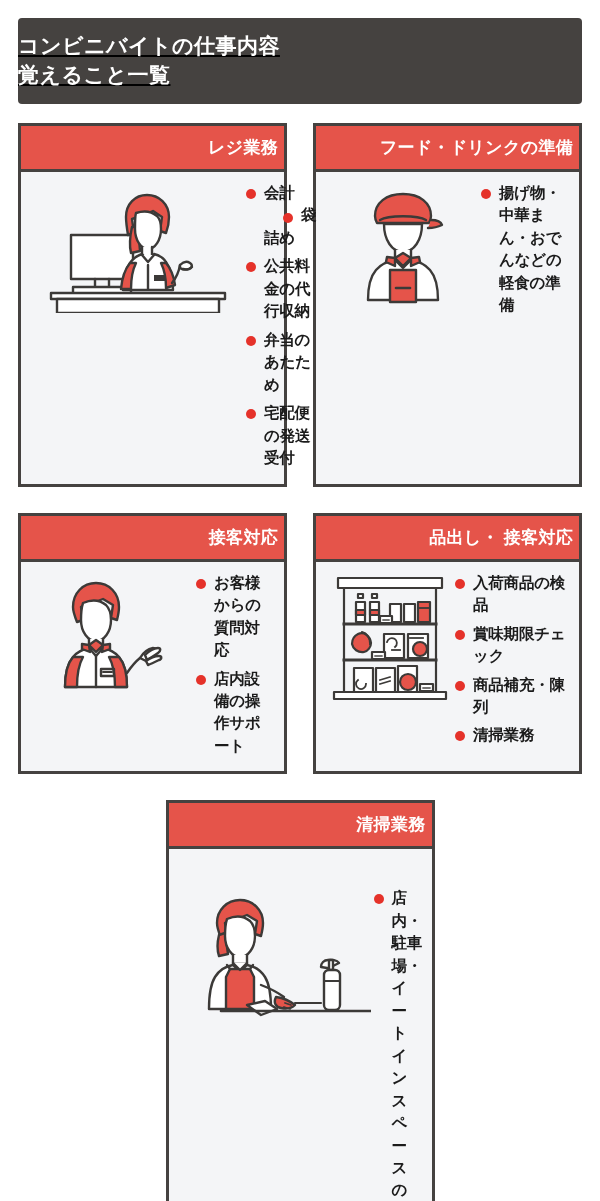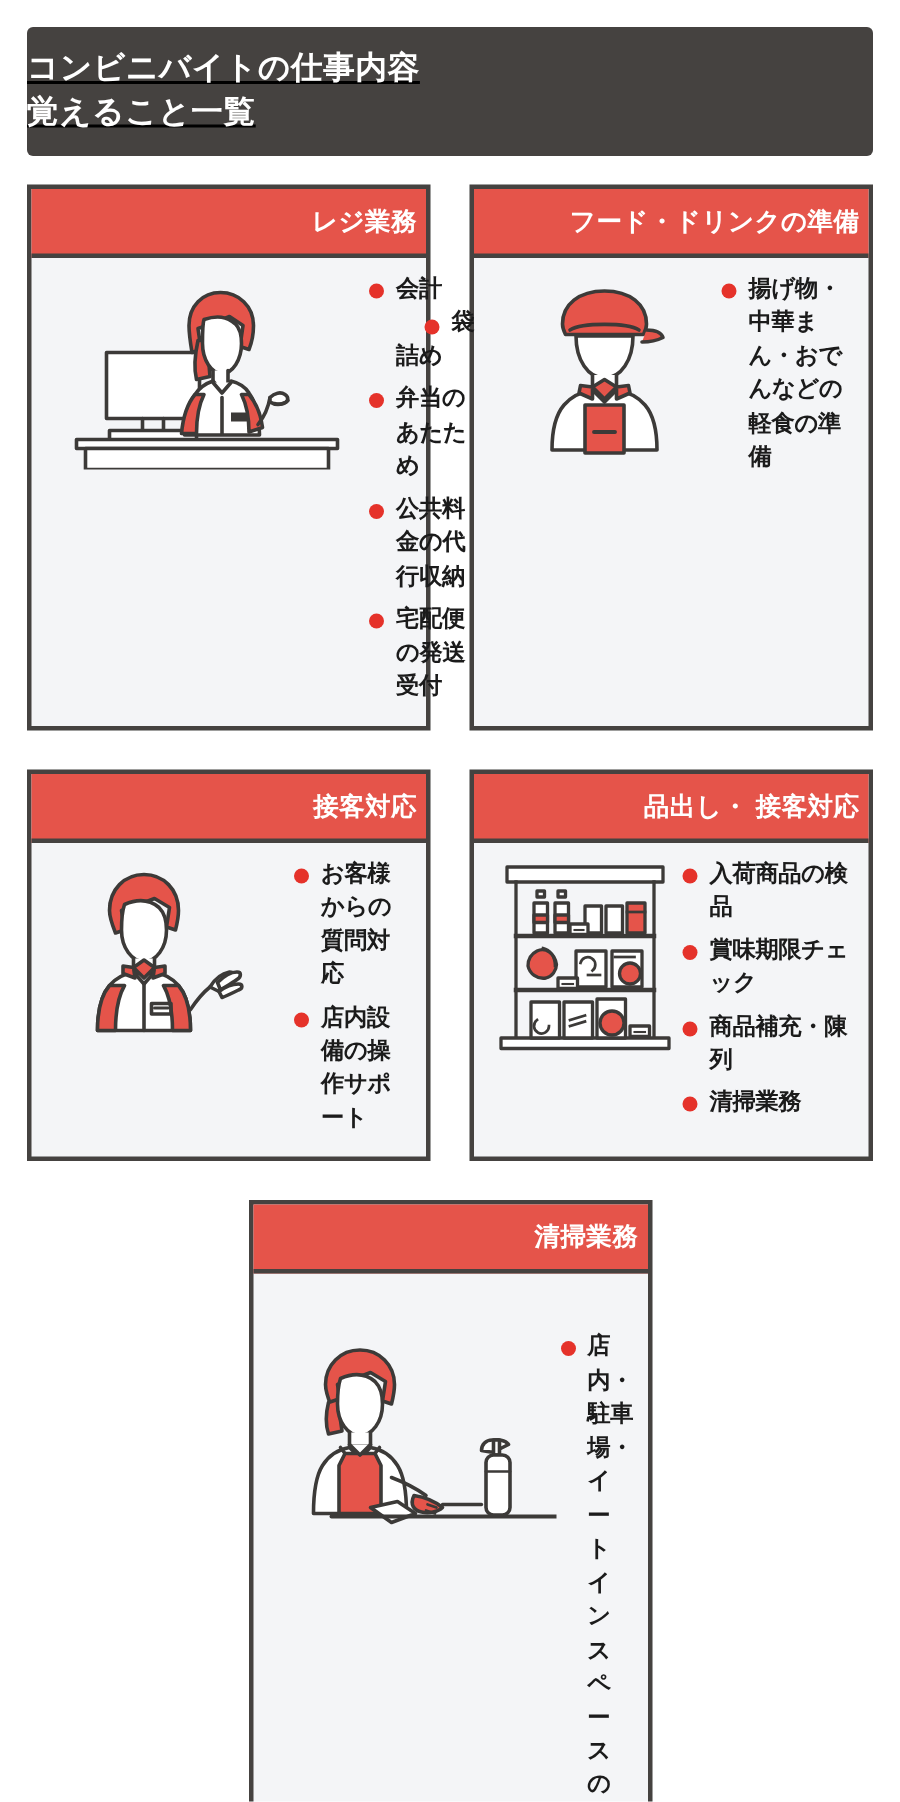--- a/index.html
+++ b/index.html
@@ -192,22 +192,22 @@
               <path d="M147 82c3-3 7-4 10-2 3 2 2 5-1 6-3 1-6 1-9-1z" fill="#ffffff"></path>
               <path d="M150 86c3 1 7 0 9-2"></path>
 
               <path d="M18 110h174v6H18z" fill="#ffffff"></path>
               <path d="M24 116h162v14H24z" fill="#ffffff"></path>
             </g>
           </svg>
         </div>
         <ul class="bullets">
           <li class="inline-pair"><span>会計</span><span class="bullet-inline">袋詰め</span></li>
+          <li>公共料金の代行収納</li>
           <li>弁当のあたため</li>
-          <li>公共料金の代行収納</li>
           <li>宅配便の発送受付</li>
         </ul>
       </div>
     </div>
 
     <div class="card">
       <div class="card-head">
         <span class="card-head-text">フード・ドリンクの準備</span>
       </div>
       <div class="card-body">

